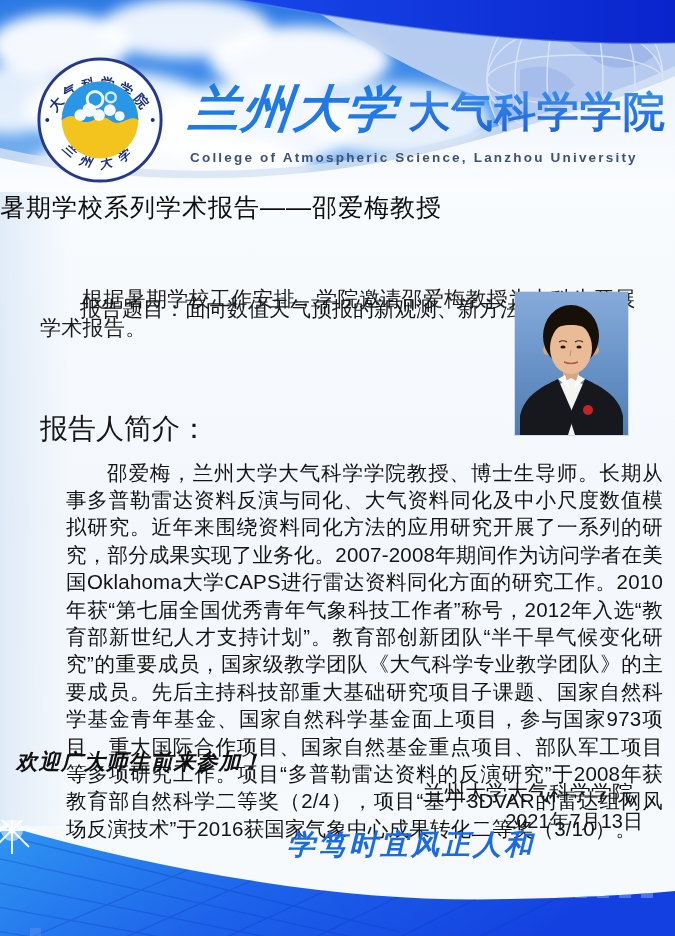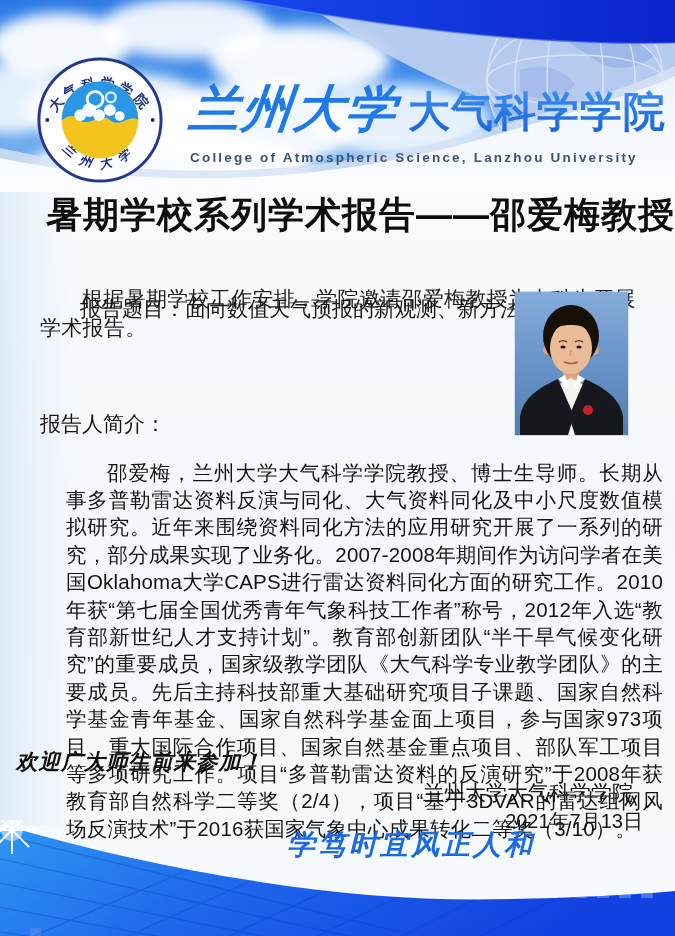--- a/index.html
+++ b/index.html
@@ -29,31 +29,31 @@
     font-size:42px;font-weight:900;color:#2079e8;margin-left:10px;letter-spacing:1px;
     background:linear-gradient(180deg,#3b8ef0 10%,#1a63d8 90%);
     -webkit-background-clip:text;background-clip:text;-webkit-text-fill-color:transparent;
   }
   .brand-en{
     margin-top:7px;text-align:left;font-size:13.5px;font-weight:bold;
     letter-spacing:2.2px;color:#3d5178;white-space:nowrap;
   }
   
   .page-title{
-    position:absolute;top:191px;left:0;width:675px;text-align:right;
-    font-size:36px;font-weight:700;color:#0e0e0e;letter-spacing:1px;
+    position:absolute;top:191px;left:0;width:675px;text-align:left;
+    font-size:25px;font-weight:400;color:#0e0e0e;letter-spacing:1px;
   }
   .intro{
     position:absolute;top:263px;left:40px;width:596px;
     font-size:21px;line-height:29px;text-indent:2em;letter-spacing:.3px;color:#1c1c1c;
   }
   .details{position:absolute;top:294px;left:80px;font-size:21px;line-height:30.5px;color:#171717;}
   .detail-row{white-space:nowrap;}
   .photo{position:absolute;left:515px;top:292px;width:113px;height:143px;box-shadow:0 0 0 1px rgba(120,140,170,.25);}
-  .bio-label{position:absolute;top:410px;left:40px;font-size:21px;color:#171717;text-align:center;}
+  .bio-label{position:absolute;top:410px;left:40px;font-size:28px;color:#171717;text-align:center;}
   .bio{
     position:absolute;top:438px;left:40px;width:597px;
     font-size:20.5px;line-height:27.4px;text-align:justify;text-indent:2em;
     letter-spacing:.2px;color:#141414;margin-left:26px;
   }
   .welcome{
     position:absolute;top:747px;left:0;width:675px;text-align:left;
     font-size:21.5px;font-weight:700;font-style:italic;color:#101010;letter-spacing:1px;margin-left:16px;
   }
   .sig-org{position:absolute;top:779px;right:42px;font-size:21px;color:#151515;margin-left:32px;}

